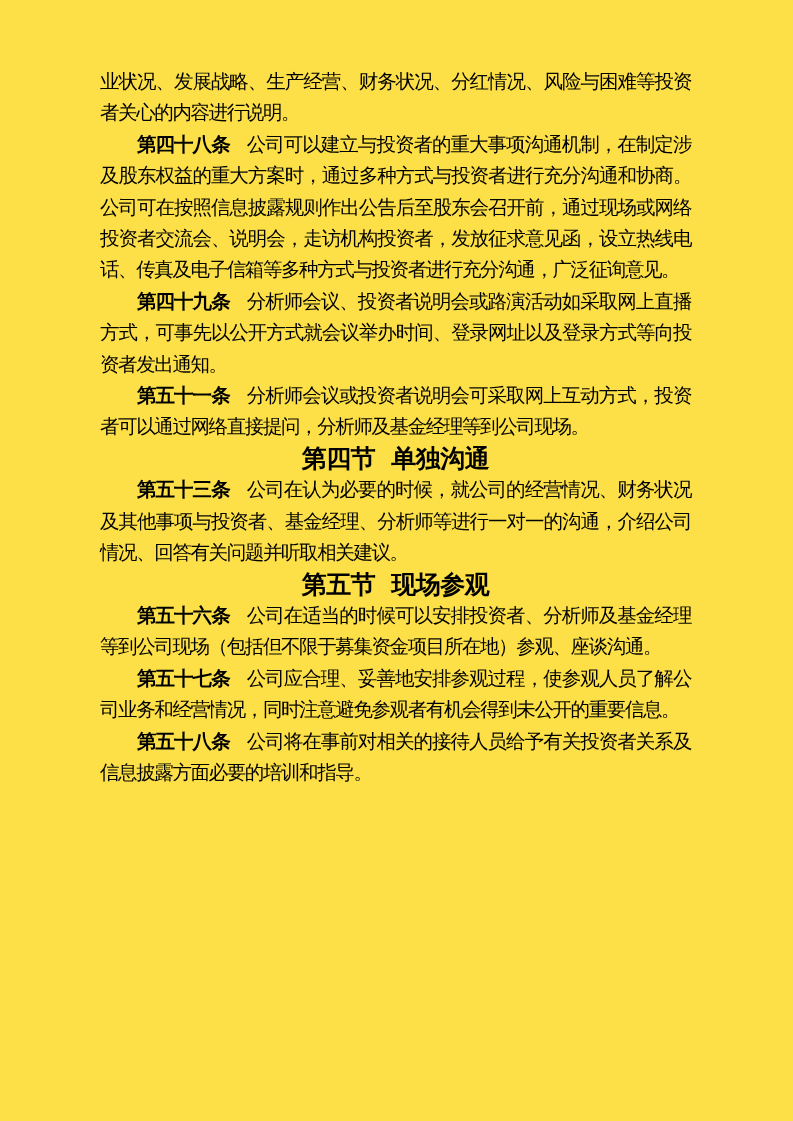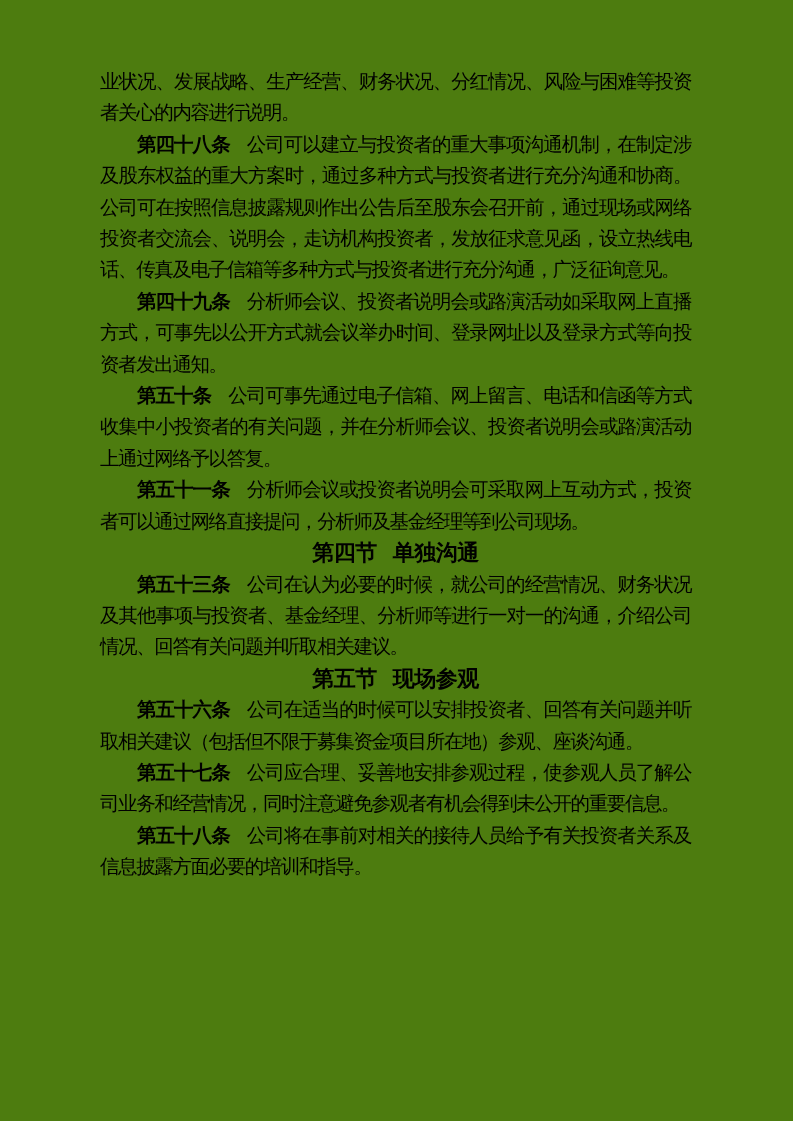--- a/index.html
+++ b/index.html
@@ -12,59 +12,58 @@
     height: 1121px;
     overflow: hidden;
     font-family: "Liberation Serif", serif;
     color: #000000;
   }
   .page {
     box-sizing: border-box;
     width: 793px;
     height: 1121px;
     padding: 66px 102px 0 100px;
-    background: #4d7c0f;
+    background: #fde047;
   }
   .para {
     margin: 0;
     font-size: 19.5px;
     line-height: 31.4px;
     letter-spacing: -1.4px;
     text-align: justify;
     text-justify: inter-ideograph;
     word-break: break-all;
   }
   .indent {
     text-indent: 37px;
   }
   .art-num {
     font-weight: bold;
     margin-right: 17px;
     margin-top: 16px;
   }
   .heading {
     margin: 0;
-    font-size: 22px;
+    font-size: 25px;
     line-height: 31.4px;
     font-weight: bold;
     text-align: center;
     letter-spacing: -0.5px;
   }
   .h-num {
     margin-right: 16px;
   }
 </style>
 </head>
 <body>
 
 <div class="page">
     <p class="para"><span>业状况、发展战略、生产经营、财务状况、分红情况、风险与困难等投资者关心的内容进行说明。</span></p>
     <p class="para indent"><span class="art-num">第四十八条</span><span>公司可以建立与投资者的重大事项沟通机制，在制定涉及股东权益的重大方案时，通过多种方式与投资者进行充分沟通和协商。公司可在按照信息披露规则作出公告后至股东会召开前，通过现场或网络投资者交流会、说明会，走访机构投资者，发放征求意见函，设立热线电话、传真及电子信箱等多种方式与投资者进行充分沟通，广泛征询意见。</span></p>
     <p class="para indent"><span class="art-num">第四十九条</span><span>分析师会议、投资者说明会或路演活动如采取网上直播方式，可事先以公开方式就会议举办时间、登录网址以及登录方式等向投资者发出通知。</span></p>
-    <p class="para indent"><span class="art-num">第五十条</span><span>公司可事先通过电子信箱、网上留言、电话和信函等方式收集中小投资者的有关问题，并在分析师会议、投资者说明会或路演活动上通过网络予以答复。</span></p>
     <p class="para indent"><span class="art-num">第五十一条</span><span>分析师会议或投资者说明会可采取网上互动方式，投资者可以通过网络直接提问，分析师及基金经理等到公司现场。</span></p>
     <p class="heading"><span class="h-num">第四节</span><span>单独沟通</span></p>
     <p class="para indent"><span class="art-num">第五十三条</span><span>公司在认为必要的时候，就公司的经营情况、财务状况及其他事项与投资者、基金经理、分析师等进行一对一的沟通，介绍公司情况、回答有关问题并听取相关建议。</span></p>
     <p class="heading"><span class="h-num">第五节</span><span>现场参观</span></p>
-    <p class="para indent"><span class="art-num">第五十六条</span><span>公司在适当的时候可以安排投资者、回答有关问题并听取相关建议（包括但不限于募集资金项目所在地）参观、座谈沟通。</span></p>
+    <p class="para indent"><span class="art-num">第五十六条</span><span>公司在适当的时候可以安排投资者、分析师及基金经理等到公司现场（包括但不限于募集资金项目所在地）参观、座谈沟通。</span></p>
     <p class="para indent"><span class="art-num">第五十七条</span><span>公司应合理、妥善地安排参观过程，使参观人员了解公司业务和经营情况，同时注意避免参观者有机会得到未公开的重要信息。</span></p>
     <p class="para indent"><span class="art-num">第五十八条</span><span>公司将在事前对相关的接待人员给予有关投资者关系及信息披露方面必要的培训和指导。</span></p>
   </div>
 
 </body></html>

